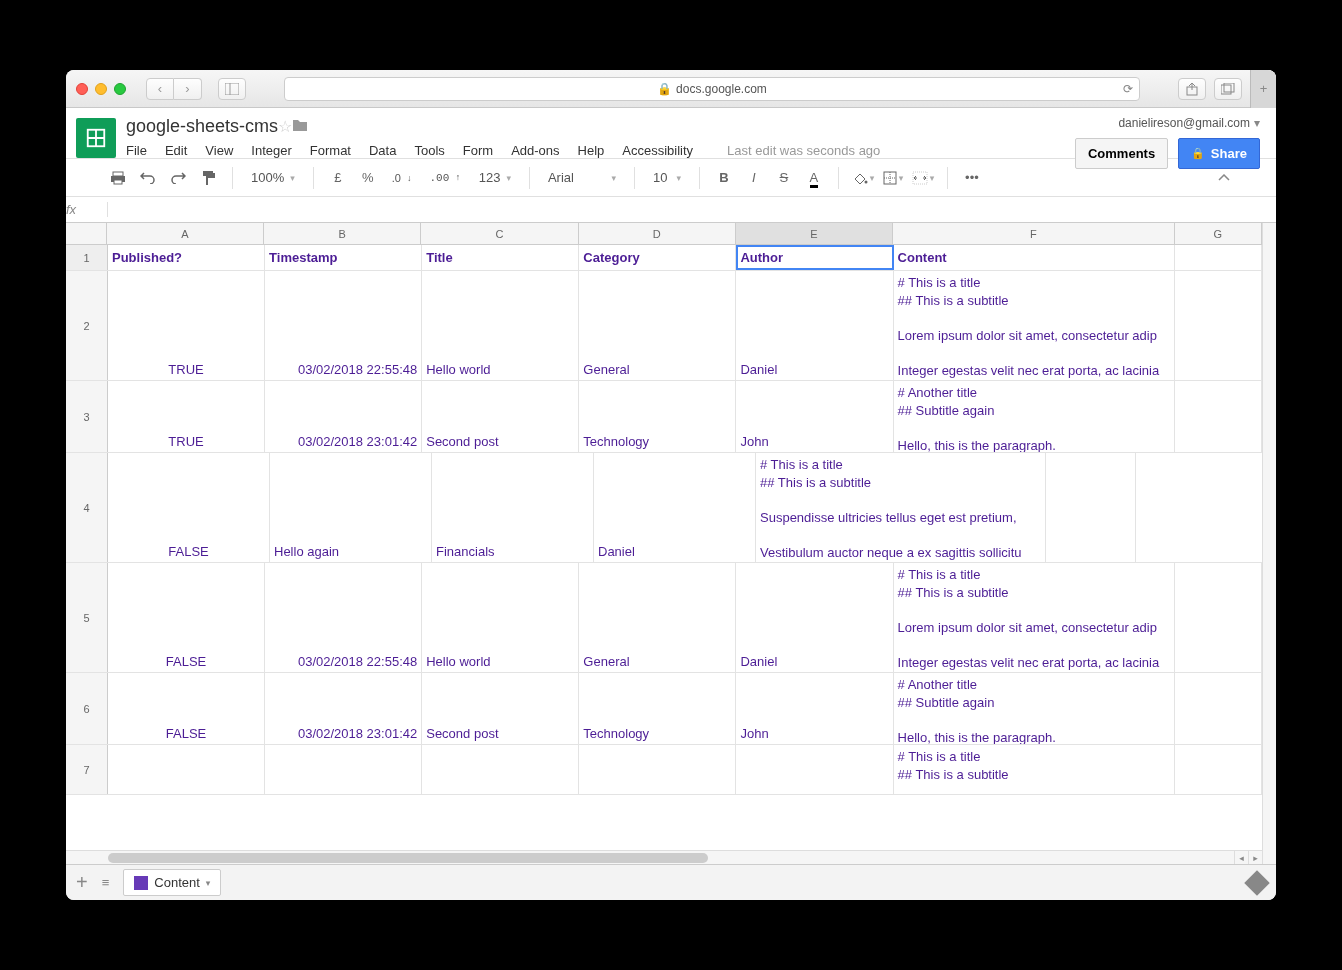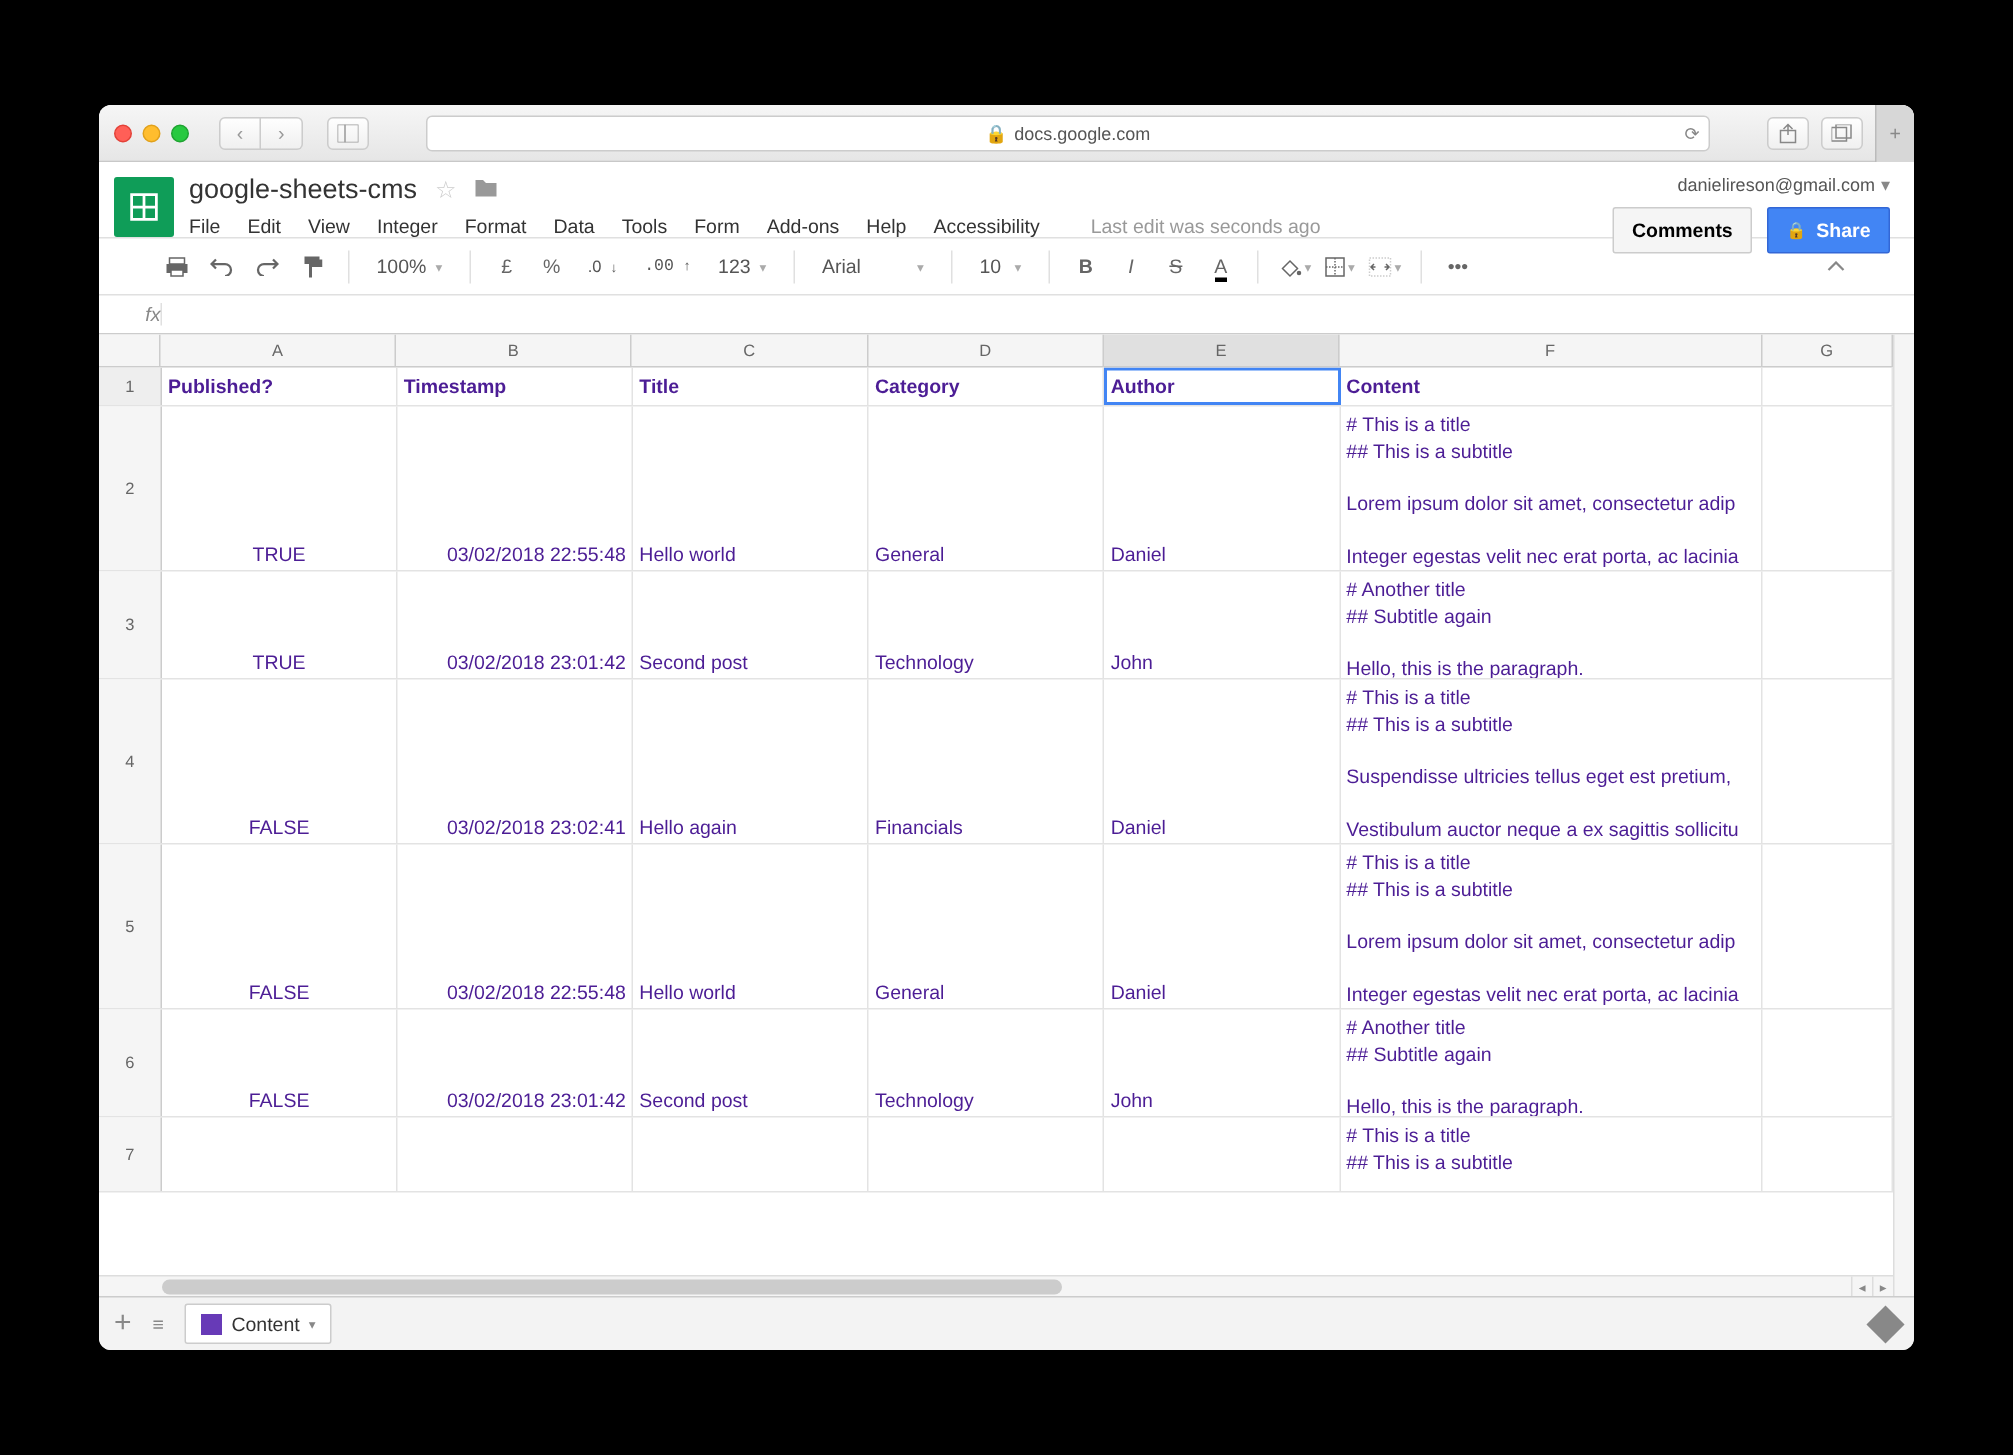--- a/index.html
+++ b/index.html
@@ -56,21 +56,21 @@
   .addr .refresh{position:absolute;right:6px;color:#888;}
   .chrome-right{display:flex;gap:8px;}
   .chrome-right .nav-btn{border-radius:4px;border-left:1px solid #ccc;}
   .chrome-plus{width:26px;height:38px;display:flex;align-items:center;justify-content:center;background:#d7d7d7;color:#888;border-left:1px solid #bbb;margin-right:-10px;}
 
   
   .docs-head{display:flex;padding:8px 10px 0 10px;align-items:flex-start;border-bottom:1px solid #e0e0e0;position:relative;}
   .sheets-logo{width:40px;height:40px;background:#0f9d58;border-radius:2px;display:flex;align-items:center;justify-content:center;margin-right:10px;margin-top:2px;}
   .sheets-logo svg{width:22px;height:22px;}
   .doc-titlebar{flex:1;}
-  .doc-title-row{display:flex;align-items:center;gap:12px;}
+  .doc-title-row{display:flex;align-items:center;}
   .doc-title{font-size:18px;color:#333;}
   .star{color:#ccc;font-size:16px;}
   .folder{color:#999;}
   .menu-row{display:flex;gap:18px;margin-top:6px;font-size:13px;color:#333;align-items:center;}
   .menu-row .status{color:#999;margin-left:16px;}
   .head-right{position:absolute;right:16px;top:8px;text-align:right;}
   .email{font-size:12px;color:#555;margin-bottom:8px;}
   .email .drop{color:#888;margin-left:4px;}
   .btn-row{display:flex;gap:10px;justify-content:flex-end;}
   .btn{padding:7px 12px;border-radius:2px;font-size:13px;font-weight:bold;display:flex;align-items:center;gap:6px;}
@@ -83,21 +83,21 @@
   .toolbar .sep{width:1px;height:22px;background:#e0e0e0;margin:0 6px;}
   .tb-btn{width:24px;height:24px;display:flex;align-items:center;justify-content:center;color:#666;}
   .tb-text{padding:0 6px;color:#555;font-size:13px;display:flex;align-items:center;gap:6px;}
   .drop-arrow{color:#aaa;font-size:9px;}
   .toolbar-right{margin-left:auto;}
   .underline-a{position:relative;display:inline-block;}
   .underline-a::after{content:'';position:absolute;left:0;right:0;bottom:-3px;height:3px;background:#000;}
 
   
   .fxbar{height:26px;border-bottom:1px solid #ccc;display:flex;align-items:center;}
-  .fxlabel{width:42px;text-align:right;font-style:italic;color:#888;border-right:1px solid #e0e0e0;font-size:13px;}
+  .fxlabel{width:42px;text-align:left;font-style:italic;color:#888;border-right:1px solid #e0e0e0;font-size:13px;}
 
   
   .grid-wrap{flex:1;overflow:hidden;display:flex;flex-direction:column;position:relative;}
   .col-headers{display:flex;background:#f5f5f5;border-bottom:1px solid #ccc;height:22px;}
   .corner{width:42px;background:#f5f5f5;border-right:1px solid #ccc;}
   .ch{border-right:1px solid #ccc;text-align:center;font-size:11px;color:#666;line-height:22px;}
   .ch.sel{background:#e0e0e0;}
   .rows{flex:1;overflow:auto;}
   .row{display:flex;border-bottom:1px solid #e3e3e3;}
   .rh{width:42px;min-width:42px;background:#f5f5f5;border-right:1px solid #ccc;text-align:center;font-size:11px;color:#666;display:flex;align-items:center;justify-content:center;}
@@ -376,21 +376,20 @@
               <div class="cell col-E">John</div>
               <div class="cell col-F multi"># Another title
 ## Subtitle again
 
 Hello, this is the paragraph.</div>
               <div class="cell col-G"></div>
             </div>
             <div class="row" style="height: 110px;">
               <div class="rh">4</div>
               <div class="cell col-A center">FALSE</div>
-              <div class="cell col-B right">03/02/2018 23:02:41</div>
               <div class="cell col-C">Hello again</div>
               <div class="cell col-D">Financials</div>
               <div class="cell col-E">Daniel</div>
               <div class="cell col-F multi"># This is a title
 ## This is a subtitle
 
 Suspendisse ultricies tellus eget est pretium,
 
 Vestibulum auctor neque a ex sagittis sollicitu</div>
               <div class="cell col-G"></div>

